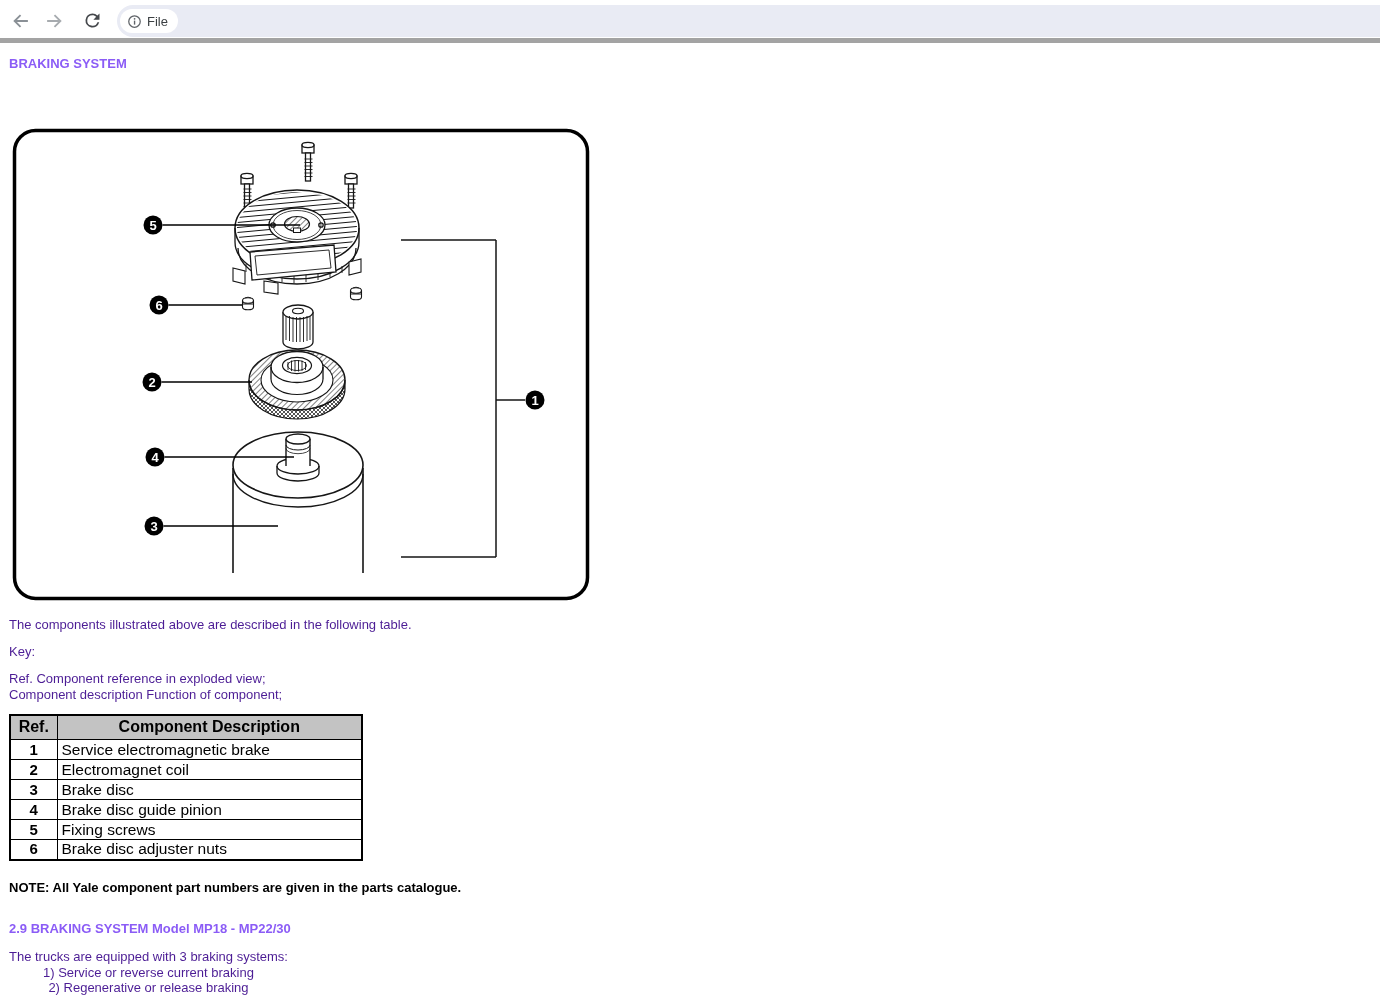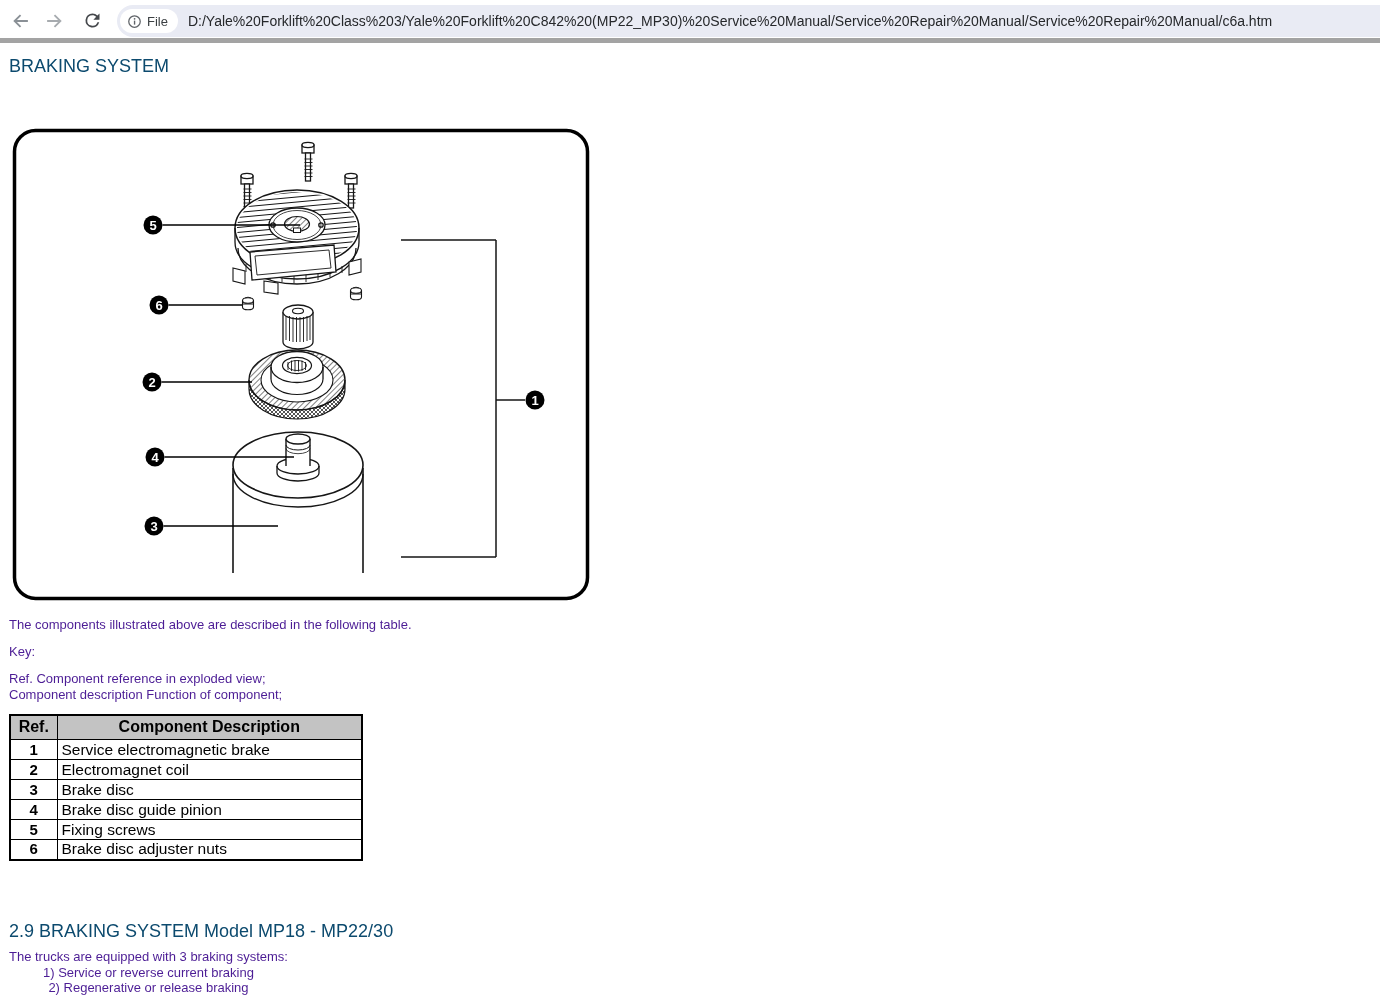--- a/index.html
+++ b/index.html
@@ -17,21 +17,21 @@
   #btn-reload { left:81px; }
   .omnibox { position:absolute; left:117px; top:5px; right:-18px; height:32px;
              background:#e9ebf4; border-radius:16px; display:flex; align-items:center; }
   .chip { height:24px; margin-left:3px; background:#fff; border-radius:12px;
           display:flex; align-items:center; gap:5px; padding:0 10px 0 7px; flex:0 0 auto; }
   .chip-label { font-size:13px; color:#3c4043; }
   .url { margin-left:10px; font-size:14px; color:#26282b; white-space:nowrap; overflow:hidden; }
 
   
   .abs { position:absolute; left:9px; }
-  .doc-h { font-weight:normal; font-size:18px; color:#0c4a6e; }
+  .doc-h { font-weight:bold; font-size:13px; color:#8b5cf6; }
   .doc-p { font-size:13px; line-height:15.5px; color:#4c1d95; }
   #title1   { top:56px; }
   #sec1     { top:97px; }
   #intro    { top:617px; }
   #keylabel { top:644px; }
   #keylines { top:671px; }
   #note     { top:880px; }
   #sec2     { top:921px; }
   #para2    { top:949px;text-align:center; }
 
@@ -74,21 +74,20 @@
 
     <div class="omnibox">
       <div class="chip">
         <svg width="15" height="15" viewBox="0 0 24 24">
           <circle cx="12" cy="12" r="9.2" fill="none" stroke="#5f6368" stroke-width="2"></circle>
           <rect x="11" y="10.6" width="2.2" height="6.4" fill="#5f6368"></rect>
           <circle cx="12.1" cy="7.6" r="1.4" fill="#5f6368"></circle>
         </svg>
         <span class="chip-label">File</span>
       </div>
-      <span class="url">D:/Yale%20Forklift%20Class%203/Yale%20Forklift%20C842%20(MP22_MP30)%20Service%20Manual/Service%20Repair%20Manual/Service%20Repair%20Manual/c6a.htm</span>
     </div>
   </div>
 
   <div class="abs doc-h" id="title1">BRAKING SYSTEM</div>
 
   <div class="figure">
     <svg width="578" height="473" viewBox="0 0 578 473">
       <defs>
         <pattern id="hatch" width="4" height="4" patternUnits="userSpaceOnUse" patternTransform="rotate(45)">
           <line x1="0" y1="0" x2="0" y2="4" stroke="#2a2a2a" stroke-width="1.2"></line>
@@ -272,20 +271,21 @@
         <td class="ref">5</td>
         <td class="desc">Fixing screws</td>
       </tr>
       <tr>
         <td class="ref">6</td>
         <td class="desc">Brake disc adjuster nuts</td>
       </tr>
     </tbody>
   </table>
 
+  <div class="abs doc-p" id="note" style="font-weight:bold; color:#000;">NOTE: All Yale component part numbers are given in the parts catalogue.</div>
   <div class="abs doc-h" id="sec2">2.9 BRAKING SYSTEM Model MP18 - MP22/30</div>
   <div class="abs doc-p" id="para2">
     <div>The trucks are equipped with 3 braking systems:</div>
     <div>1) Service or reverse current braking</div>
     <div>2) Regenerative or release braking</div>
   </div>
 
 </div>
 
 </body></html>

